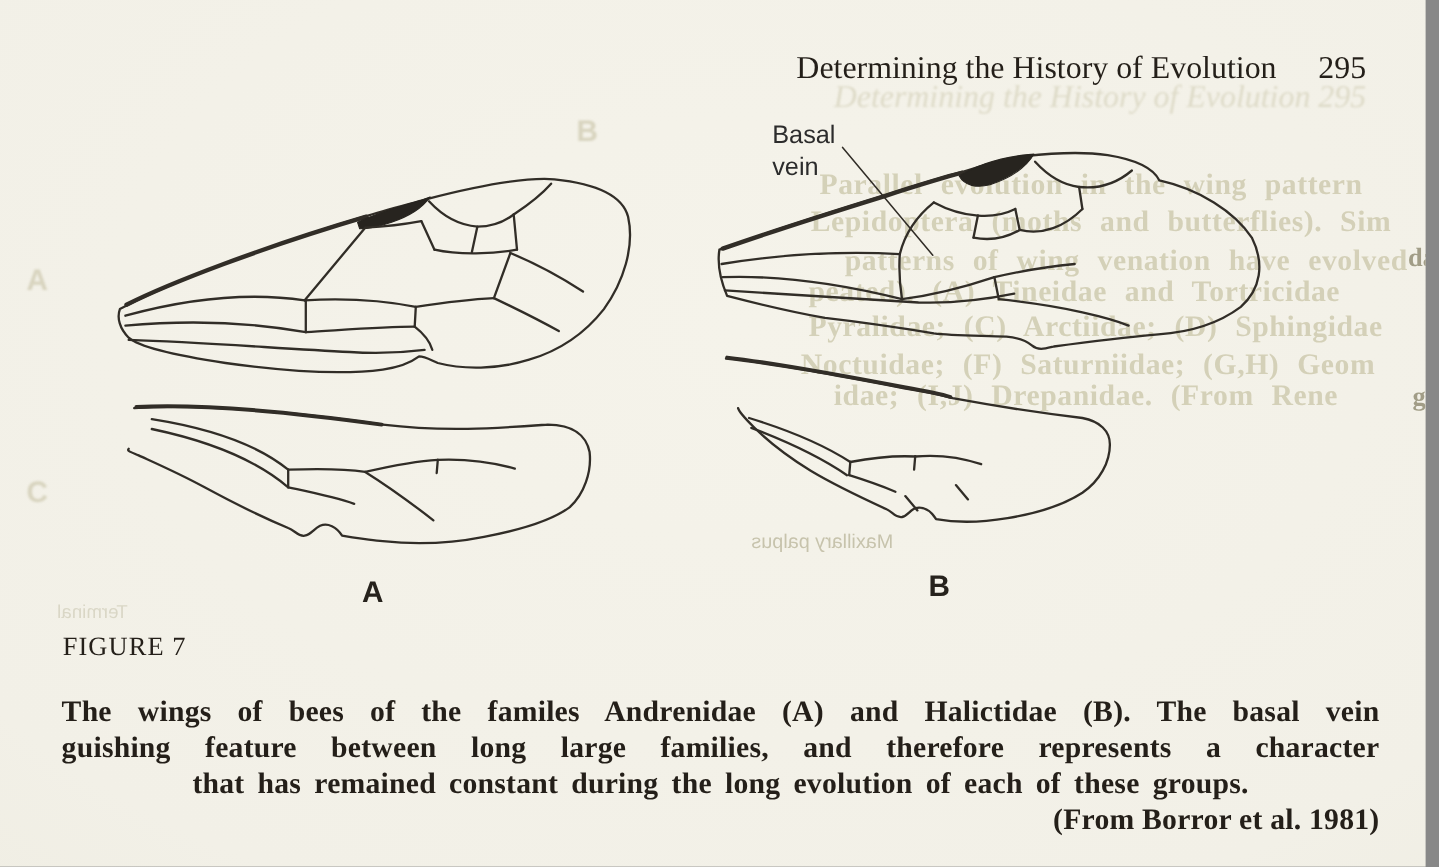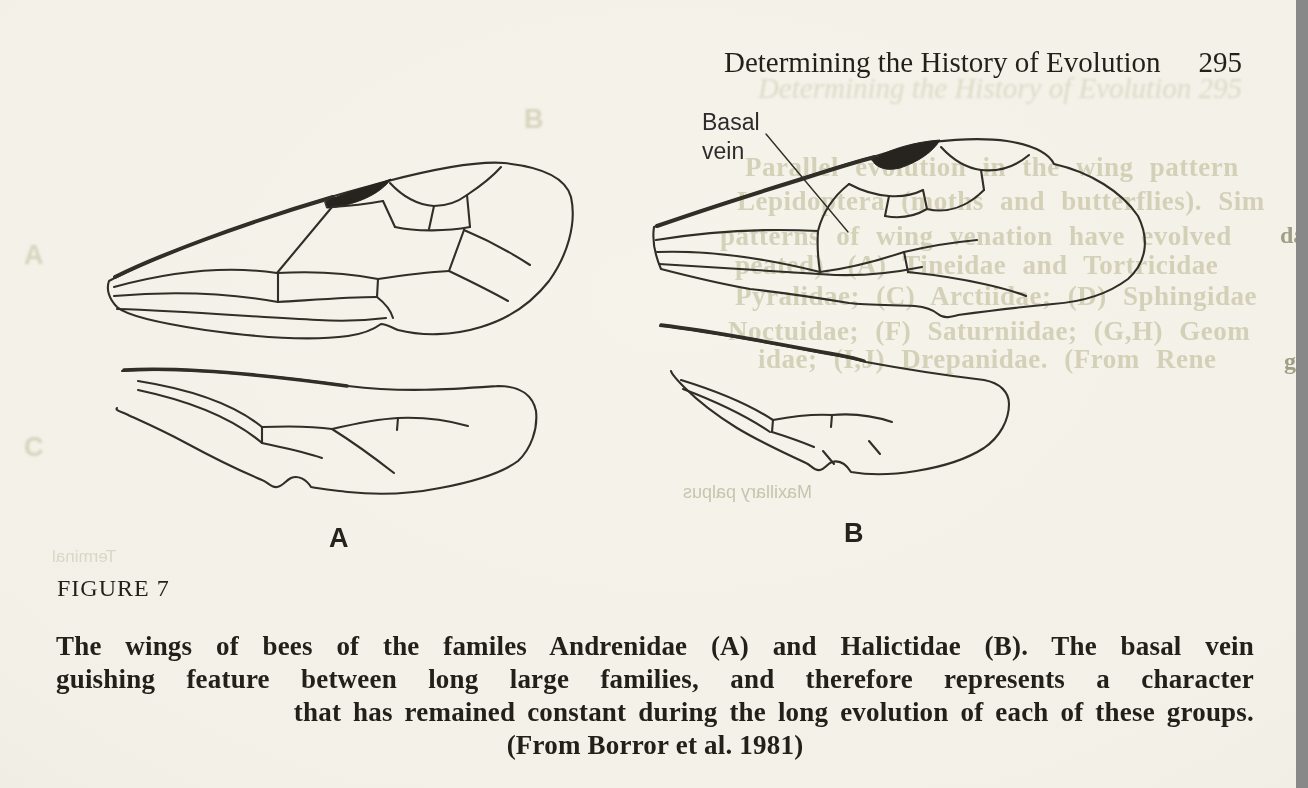--- a/index.html
+++ b/index.html
@@ -48,34 +48,34 @@
     font-family:"Liberation Sans",sans-serif;font-weight:bold;font-size:27px;color:#26221c;
   }
   .panel-a{left:329px;top:523px;}
   .panel-b{left:844px;top:518px;}
   .figure-label{left:57px;top:575px;font-size:24px;letter-spacing:1px;}
   .caption{
     left:56px;top:630px;width:1198px;
     font-weight:bold;font-size:27px;line-height:33px;letter-spacing:.2px;
   }
   .cap-line{text-align:justify;text-align-last:justify;}
-  .cap-line.wide{text-align:right;text-align-last:auto;word-spacing:5px;}
-  .cap-line.plain{text-align:center;text-align-last:auto;}
+  .cap-line.wide{text-align:center;text-align-last:auto;word-spacing:5px;}
+  .cap-line.plain{text-align:right;text-align-last:auto;}
   .cap-italic{font-style:italic;}
 </style>
 </head>
 <body>
 
 <div class="page">
 
   <div class="ghost ghost-header">Determining the History of Evolution   295</div>
 
   <div class="ghost ghost-par-line" style="left:745px;top:152px;">Parallel evolution in the wing pattern</div>
   <div class="ghost ghost-par-line" style="left:737px;top:186px;">Lepidoptera (moths and butterflies). Sim</div>
-  <div class="ghost ghost-par-line" style="left:720px;top:221px;">patterns of wing venation have evolved</div>
+  <div class="ghost ghost-par-line" style="left:768px;top:221px;">patterns of wing venation have evolved</div>
   <div class="ghost ghost-par-line" style="left:735px;top:250px;">peated). (A) Tineidae and Tortricidae</div>
   <div class="ghost ghost-par-line" style="left:735px;top:281px;">Pyralidae; (C) Arctiidae; (D) Sphingidae</div>
   <div class="ghost ghost-par-line" style="left:728px;top:316px;">Noctuidae; (F) Saturniidae; (G,H) Geom</div>
   <div class="ghost ghost-par-line" style="left:758px;top:344px;">idae; (I,J) Drepanidae. (From Rene</div>
 
   <div class="ghost ghost-frag" style="left:1280px;top:222px;">dae</div>
   <div class="ghost ghost-frag" style="left:1284px;top:348px;">ge</div>
 
   <div class="ghost ghost-mirror" style="left:683px;top:482px;">Maxillary palpus</div>
   <div class="ghost ghost-mirror" style="left:52px;top:547px;font-size:17px;opacity:.45;">Terminal</div>

